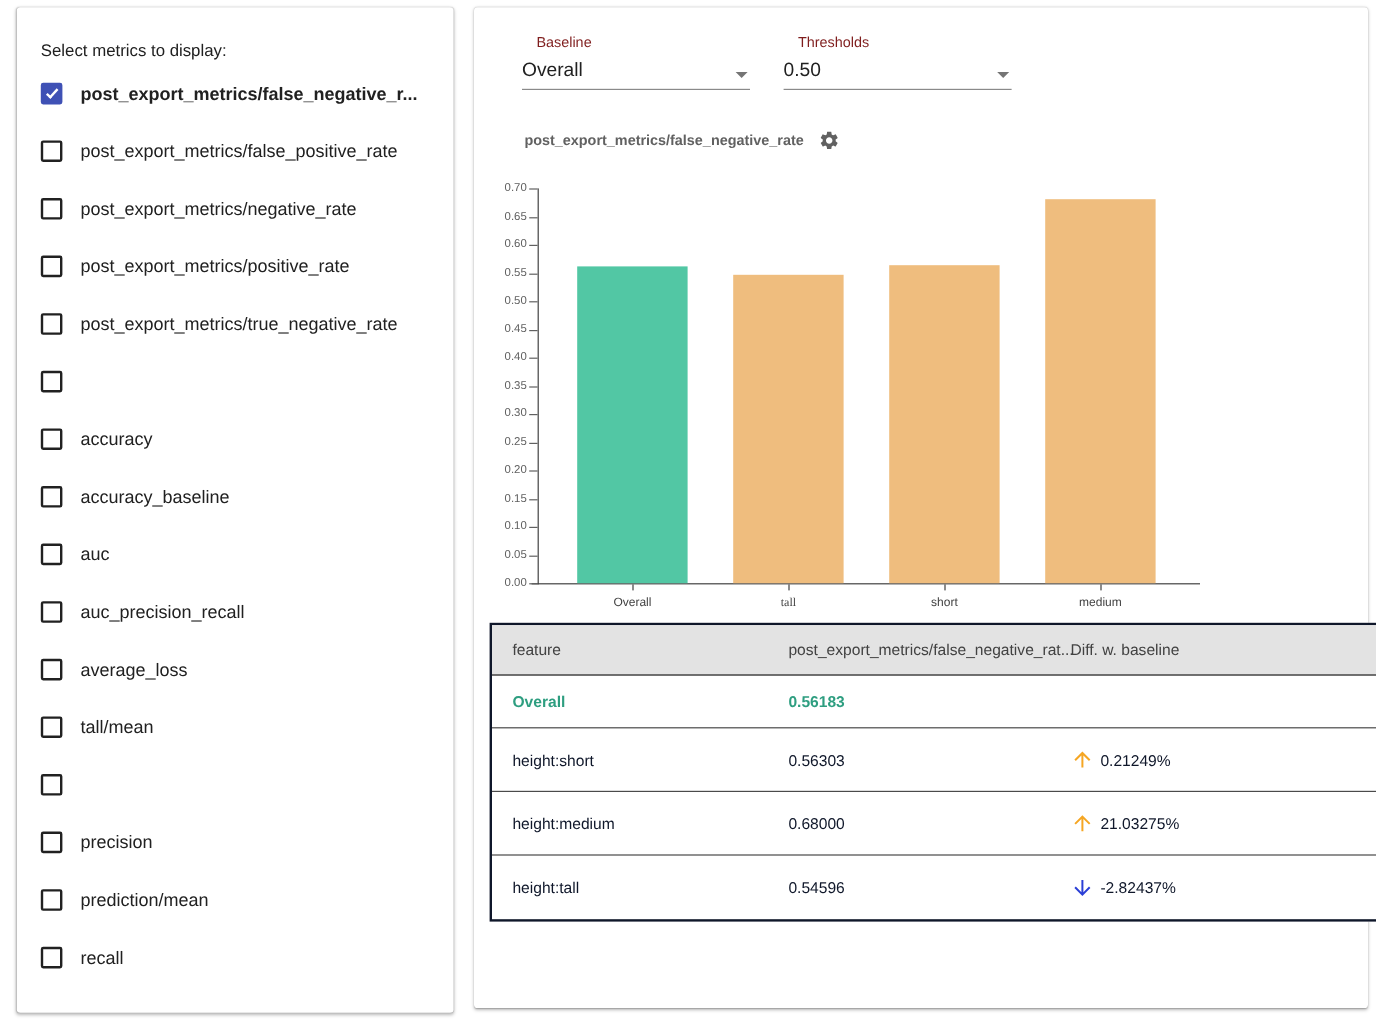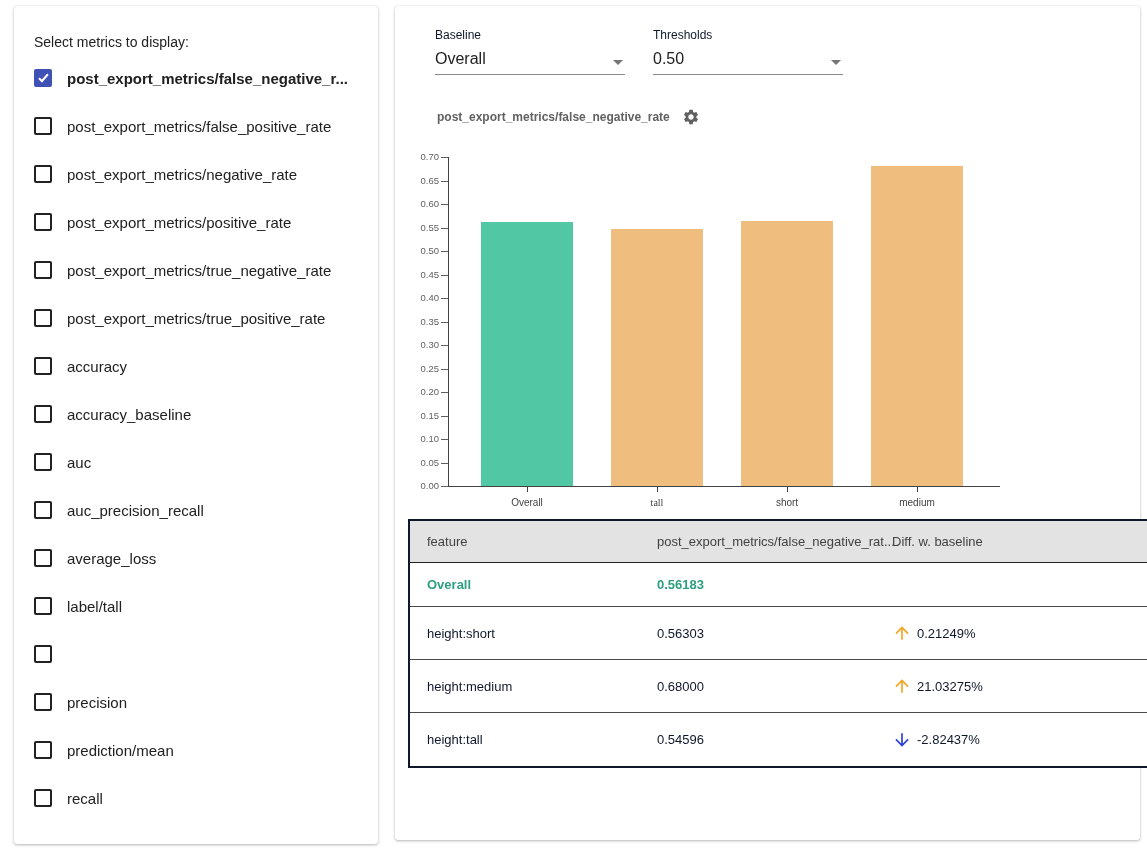--- a/index.html
+++ b/index.html
@@ -15,21 +15,21 @@
         margin-right:15px; flex:0 0 auto; position:relative; background:#fff; }
   .cb.checked { background:#3f51b5; border-color:#3f51b5; }
   .cb .tick { position:absolute; left:5px; top:1px; width:5px; height:10px;
               border-right:2px solid #fff; border-bottom:2px solid #fff;
               transform:rotate(42deg); }
   .metric-label { font-size:15px; color:#212121; white-space:nowrap; }
   .metric-label.bold { font-weight:bold; }
   
   #right-card { left:395px; top:6px; width:745px; height:834px; }
   .select-group { position:absolute; width:190px; cursor:pointer; }
-  .select-label { font-size:12px; color:#0f172a; line-height:14px; }
+  .select-label { font-size:12px; color:#7f1d1d; line-height:14px;margin-left:12px; }
   .select-value { font-size:16px; color:#212121; line-height:26px; padding-top:4px; }
   .select-underline { border-bottom:1px solid #8a8a8a; margin-top:2px; }
   .select-arrow { position:absolute; right:2px; top:32px; width:0; height:0;
                   border-left:5px solid transparent; border-right:5px solid transparent;
                   border-top:5px solid #757575; }
   #baseline-select { left:40px; top:22px; }
   #thresholds-select { left:258px; top:22px; }
   .chart-title-row { position:absolute; left:42px; top:102px; display:flex;
                      align-items:center; gap:12px; }
   .chart-title { font-size:12px; font-weight:bold; color:#616161; }
@@ -83,21 +83,20 @@
       <div class="metric-row">
         <span class="cb"></span>
         <span class="metric-label">post_export_metrics/positive_rate</span>
       </div>
       <div class="metric-row">
         <span class="cb"></span>
         <span class="metric-label">post_export_metrics/true_negative_rate</span>
       </div>
       <div class="metric-row">
         <span class="cb"></span>
-        <span class="metric-label">post_export_metrics/true_positive_rate</span>
       </div>
       <div class="metric-row">
         <span class="cb"></span>
         <span class="metric-label">accuracy</span>
       </div>
       <div class="metric-row">
         <span class="cb"></span>
         <span class="metric-label">accuracy_baseline</span>
       </div>
       <div class="metric-row">
@@ -107,21 +106,21 @@
       <div class="metric-row">
         <span class="cb"></span>
         <span class="metric-label">auc_precision_recall</span>
       </div>
       <div class="metric-row">
         <span class="cb"></span>
         <span class="metric-label">average_loss</span>
       </div>
       <div class="metric-row">
         <span class="cb"></span>
-        <span class="metric-label">label/tall</span>
+        <span class="metric-label">tall/mean</span>
       </div>
       <div class="metric-row">
         <span class="cb"></span>
       </div>
       <div class="metric-row">
         <span class="cb"></span>
         <span class="metric-label">precision</span>
       </div>
       <div class="metric-row">
         <span class="cb"></span>

